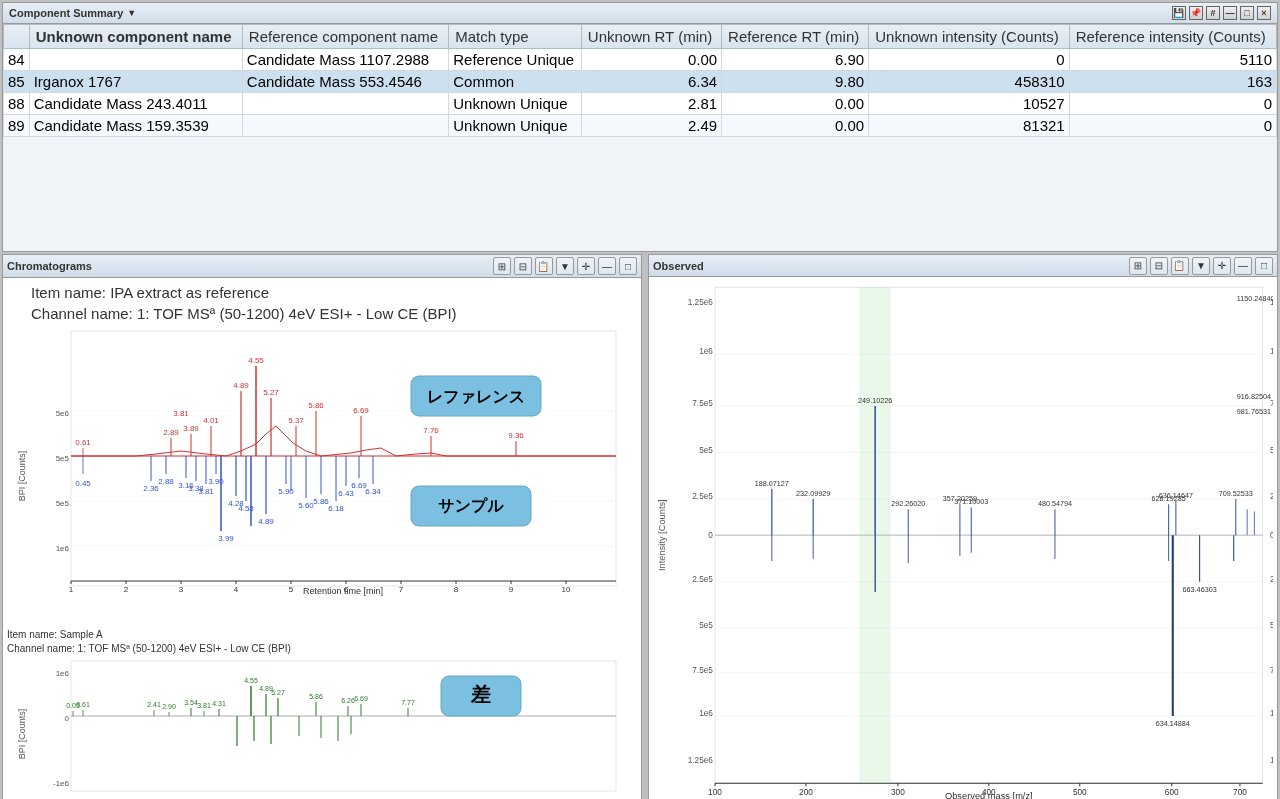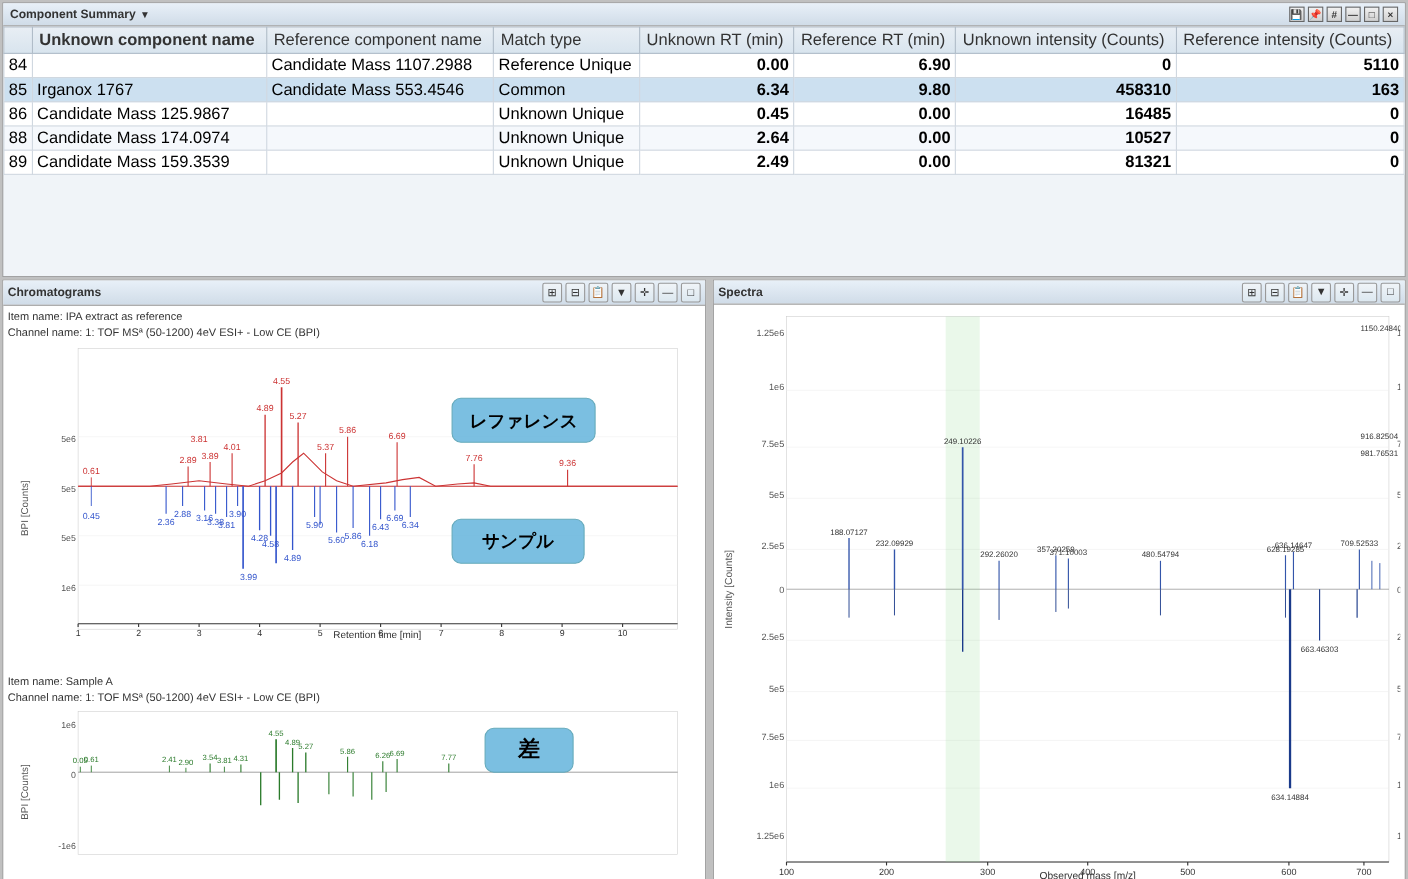--- a/index.html
+++ b/index.html
@@ -66,21 +66,20 @@
     tbody tr.selected {
       background: #cce0f0;
     }
     tbody td {
       border: 1px solid #d0d8e0;
       padding: 2px 4px;
       white-space: nowrap;
     }
     td.num {
       text-align: right;
-      font-weight: bold;
     }
 
     
     .bottom-panels {
       display: flex;
       margin: 2px;
       gap: 6px;
       height: 570px;
     }
 
@@ -137,23 +136,24 @@
 
     .panel-content {
       flex: 1;
       overflow: hidden;
       position: relative;
       padding: 4px;
     }
 
     
     .chroma-info {
-      font-size: 10px;
+      font-size: 15px;
       color: #333;
       line-height: 1.4;
+      margin-left: 24px;
     }
 
     .sample-info {
       font-size: 10px;
       color: #333;
       line-height: 1.4;
       margin-top: 2px;
     }
 
     
@@ -233,35 +233,25 @@
     <td>85</td>
     <td>Irganox 1767</td>
     <td>Candidate Mass 553.4546</td>
     <td>Common</td>
     <td class="num">6.34</td>
     <td class="num">9.80</td>
     <td class="num">458310</td>
     <td class="num">163</td>
   </tr>
           <tr>
-    <td>86</td>
-    <td>Candidate Mass 125.9867</td>
+    <td>88</td>
+    <td>Candidate Mass 243.4011</td>
     <td></td>
     <td>Unknown Unique</td>
-    <td class="num">0.45</td>
-    <td class="num">0.00</td>
-    <td class="num">16485</td>
-    <td class="num">0</td>
-  </tr>
-          <tr>
-    <td>88</td>
-    <td>Candidate Mass 174.0974</td>
-    <td></td>
-    <td>Unknown Unique</td>
-    <td class="num">2.64</td>
+    <td class="num">2.81</td>
     <td class="num">0.00</td>
     <td class="num">10527</td>
     <td class="num">0</td>
   </tr>
           <tr>
     <td>89</td>
     <td>Candidate Mass 159.3539</td>
     <td></td>
     <td>Unknown Unique</td>
     <td class="num">2.49</td>
@@ -471,21 +461,21 @@
 
           <rect x="400" y="20" width="80" height="40" rx="8" ry="8" fill="rgba(100,180,220,0.85)" stroke="#6ab" stroke-width="1"></rect>
           <text x="440" y="45" text-anchor="middle" font-size="20" font-weight="bold" fill="#000">差</text>
         </svg>
       </div>
     </div>
   </div>
 
   <div class="spectra-panel">
     <div class="panel-toolbar">
-      <div class="toolbar-left">Spectra</div>
+      <div class="toolbar-left">Observed</div>
       <div class="toolbar-right">
         <span class="toolbar-btn">⊞</span>
         <span class="toolbar-btn">⊟</span>
         <span class="toolbar-btn">📋</span>
         <span class="toolbar-btn">▼</span>
         <span class="toolbar-btn">✛</span>
         <span class="toolbar-btn">—</span>
         <span class="toolbar-btn">□</span>
       </div>
     </div>

